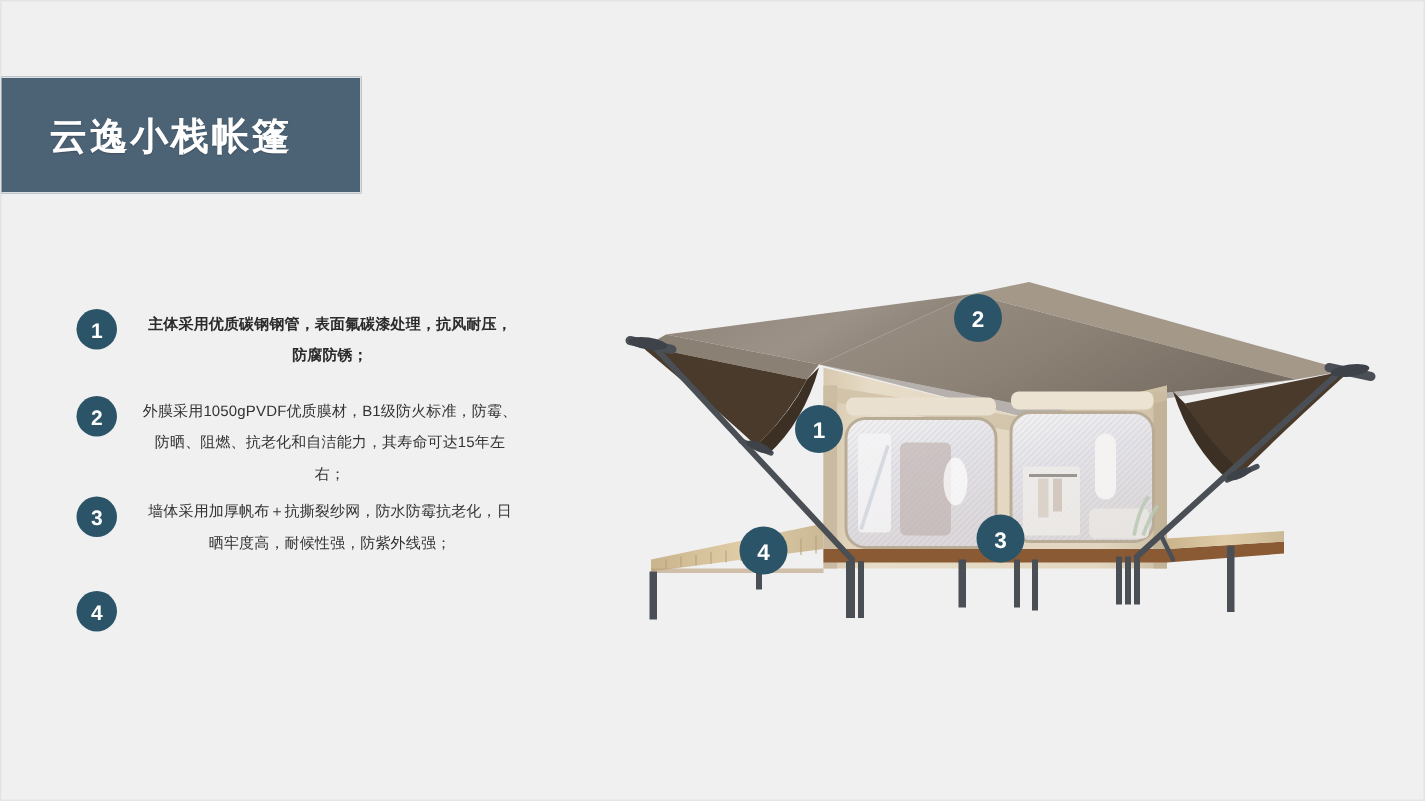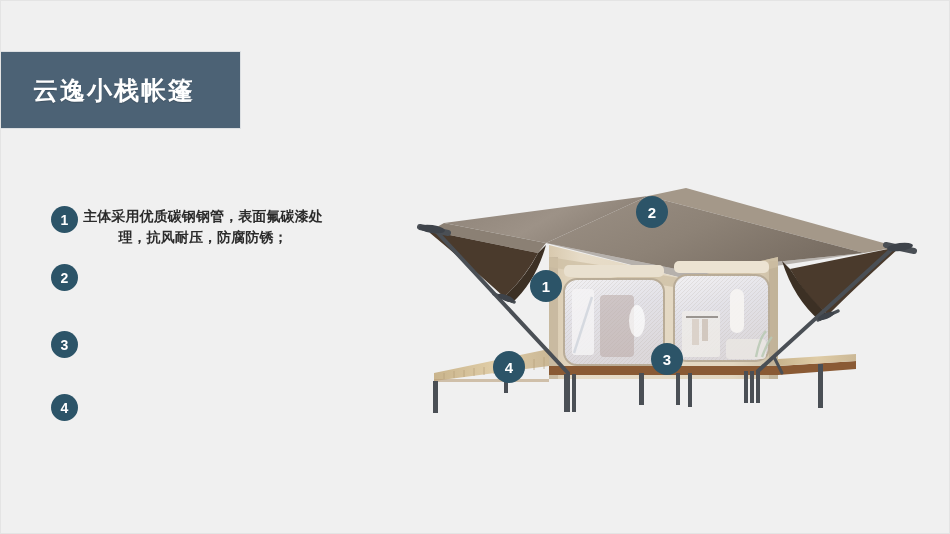--- a/index.html
+++ b/index.html
@@ -55,22 +55,23 @@
     background:#2c5468;
     color:#ffffff;
     font-size:14px;
     font-weight:bold;
     display:flex;
     align-items:center;
     justify-content:center;
     line-height:1;
   }
   .feature-text {
+    margin-left:17px;
     width:250px;
-    font-size:14px;
+    font-size:10px;
     line-height:21px;
     color:#333333;
     letter-spacing:.1px;
   }
   .feature-text.bold { font-weight:bold; color:#2b2b2b; }
 
   
   #tent-figure {
     position:absolute;
     left:385px; top:160px;
@@ -98,24 +99,26 @@
 
   <div id="feature-list">
 
     <div class="feature-row" style="top:0px;left:0px;">
       <div class="badge">1</div>
       <div class="feature-text bold">主体采用优质碳钢钢管，表面氟碳漆处理，抗风耐压，防腐防锈；</div>
     </div>
 
     <div class="feature-row" style="top:58px;left:0px;">
       <div class="badge">2</div>
+      <div class="feature-text">外膜采用1050gPVDF优质膜材，B1级防火标准，防霉、防晒、阻燃、抗老化和自洁能力，其寿命可达15年左右；</div>
     </div>
 
     <div class="feature-row" style="top:125px;left:0px;">
       <div class="badge">3</div>
+      <div class="feature-text">墙体采用加厚帆布＋抗撕裂纱网，防水防霉抗老化，日晒牢度高，耐候性强，防紫外线强；</div>
     </div>
 
     <div class="feature-row" style="top:188px;left:0px;">
       <div class="badge">4</div>
     </div>
 
   </div>
 
   <div id="tent-figure">
     <svg viewBox="0 0 560 280" xmlns="http://www.w3.org/2000/svg">

